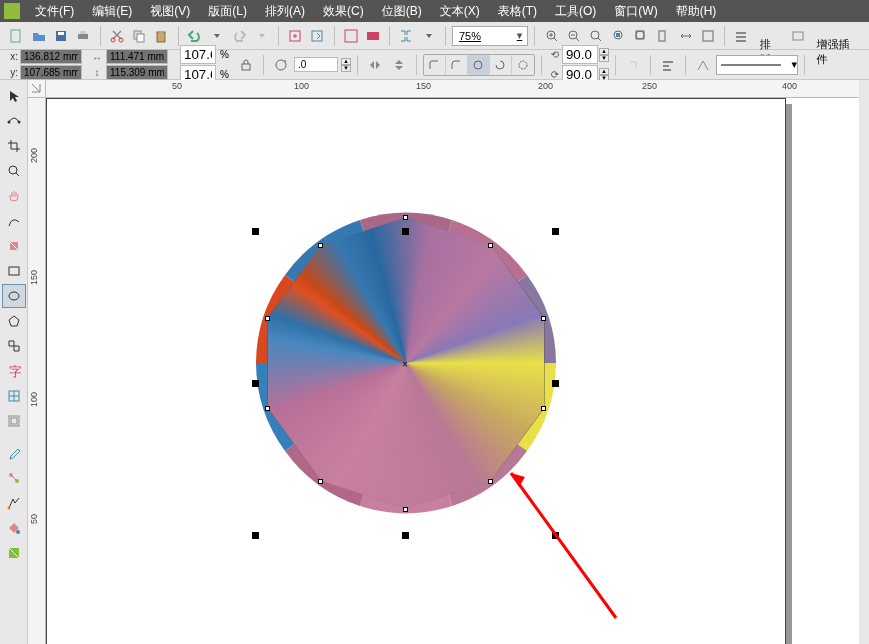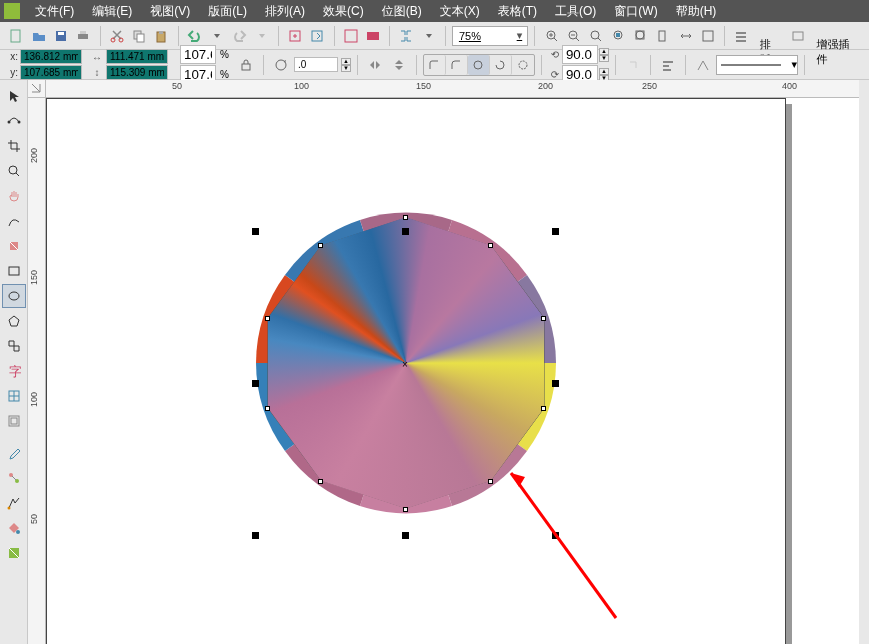--- a/index.html
+++ b/index.html
@@ -10,21 +10,21 @@
 
 .toolbar1 { height: 28px; background: #e8e8e8; border-bottom: 1px solid #c8c8c8; display: flex; align-items: center; padding: 0 6px; gap: 2px; }
 .toolbar2 { height: 30px; background: #e8e8e8; border-bottom: 1px solid #c8c8c8; display: flex; align-items: center; padding: 0 6px; gap: 2px; }
 .sep { width: 1px; height: 20px; background: #c0c0c0; margin: 0 4px; }
 .tbtn { width: 22px; height: 22px; display: flex; align-items: center; justify-content: center; cursor: pointer; border-radius: 2px; }
 .zoom-combo { width: 82px; height: 20px; border: 1px solid #aaa; background: #fff; display: flex; align-items: center; padding-left: 6px; font-size: 11px; text-decoration: underline; }
 .zoom-combo .dd { margin-left: auto; width: 16px; text-align: center; color: #555; }
 
 .coord-row { display: flex; align-items: center; gap: 2px; font-size: 10px; color: #333; }
 .coord-lbl { width: 12px; text-align: right; }
-.coord-val { width: 62px; border: 1px solid #bbb; background: #0f766e; padding: 1px 3px; font-size: 10px; }
+.coord-val { width: 62px; border: 1px solid #bbb; background: #737373; padding: 1px 3px; font-size: 10px; }
 .coord-stack { display: flex; flex-direction: column; gap: 1px; }
 .dim-icon { width: 14px; display: inline-block; text-align: center; color: #555; }
 .pct-stack { display: flex; flex-direction: column; gap: 1px; font-size: 10px; }
 .pct-row { display: flex; align-items: center; }
 .pct-val { width: 36px; border: 1px solid #bbb; background: #fff; padding: 1px 3px; }
 .pct-sym { padding-left: 4px; }
 .rot-input { width: 44px; border: 1px solid #bbb; background: #fff; padding: 1px 3px; font-size: 10px; }
 .btn-group { display: flex; border: 1px solid #aaa; border-radius: 2px; overflow: hidden; }
 .btn-group .tbtn { width: 22px; height: 20px; border-right: 1px solid #ccc; }
 .btn-group .tbtn:last-child { border-right: none; }

